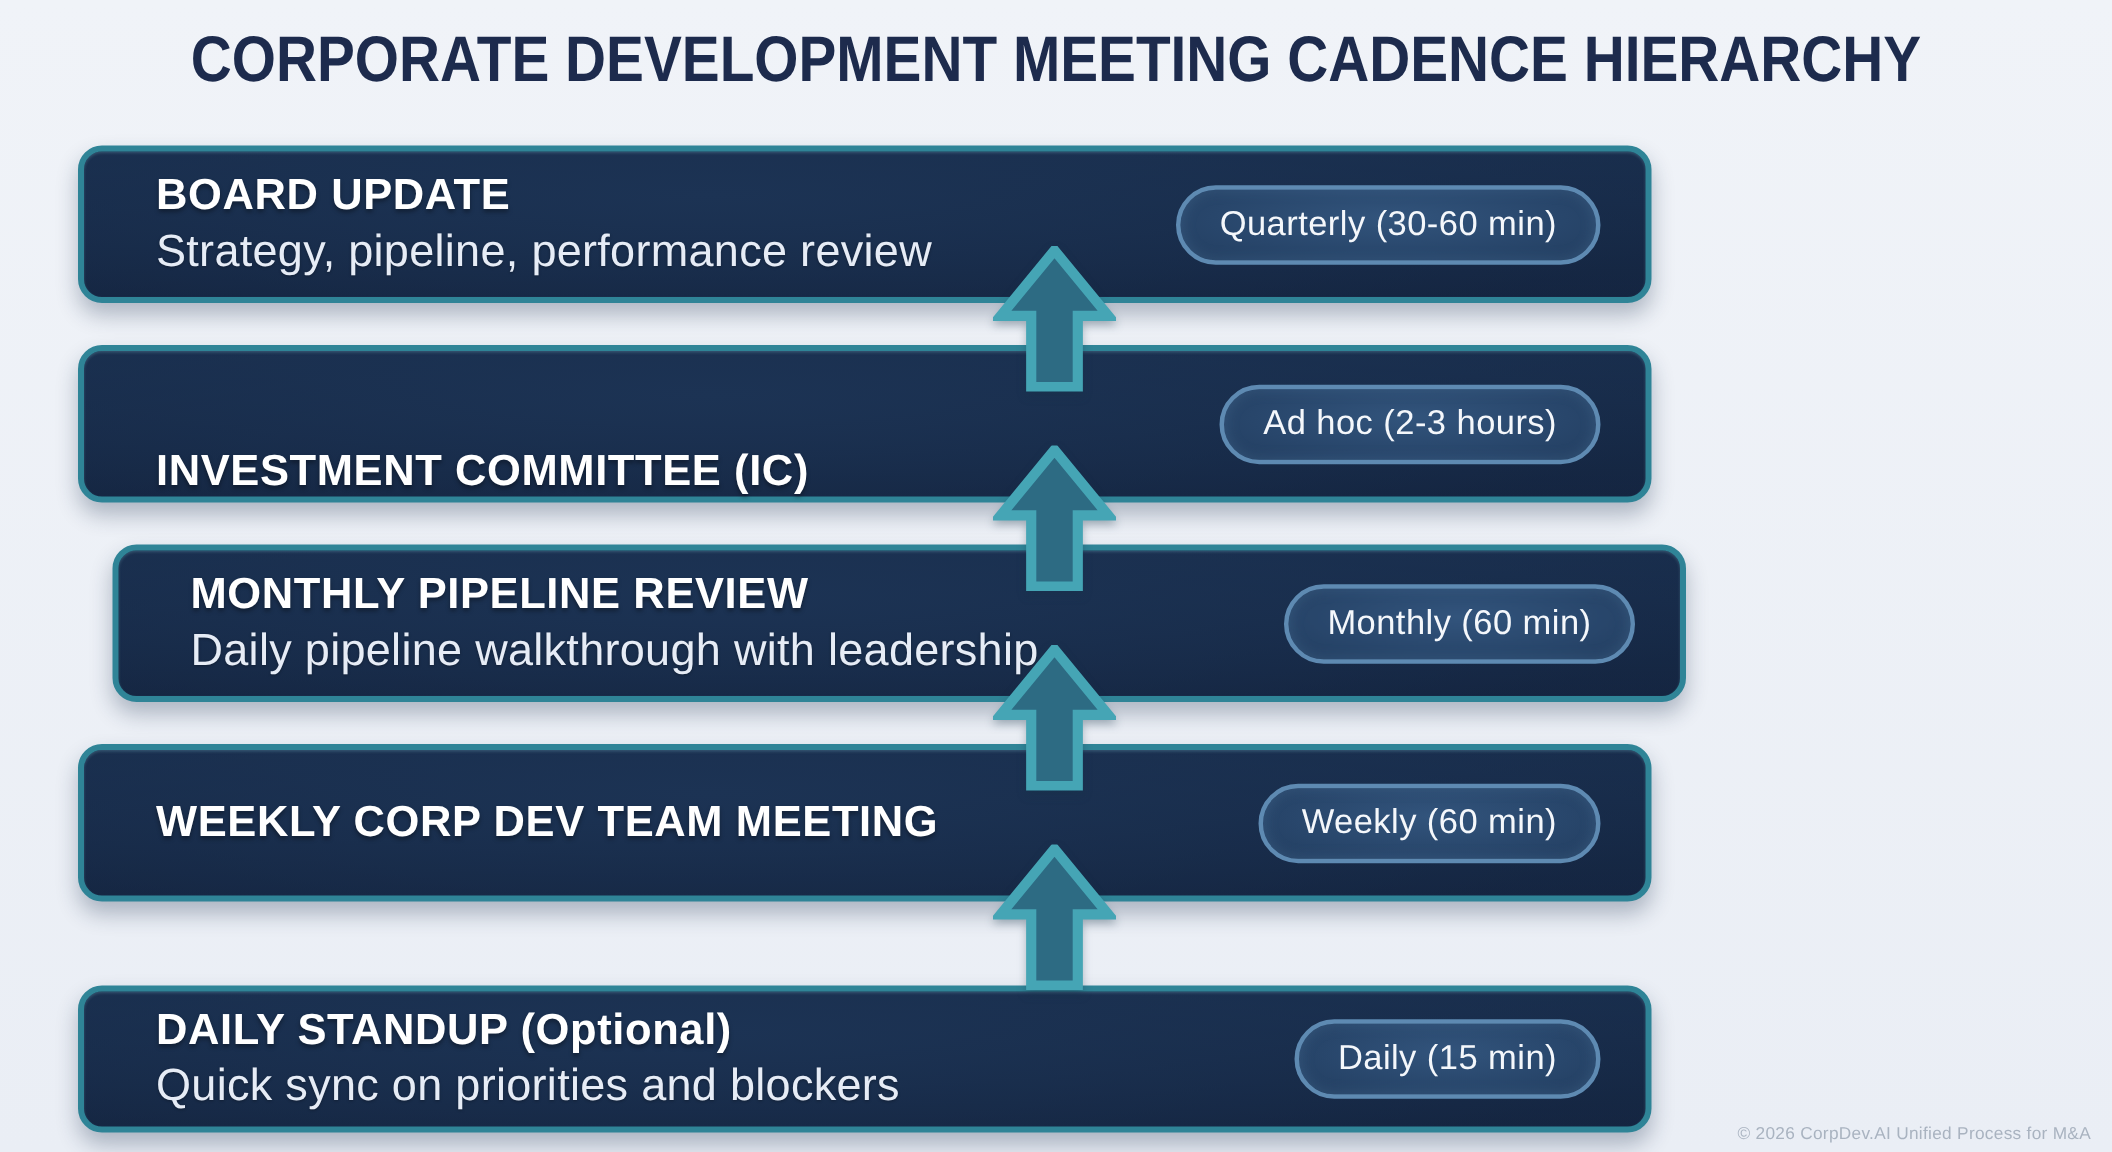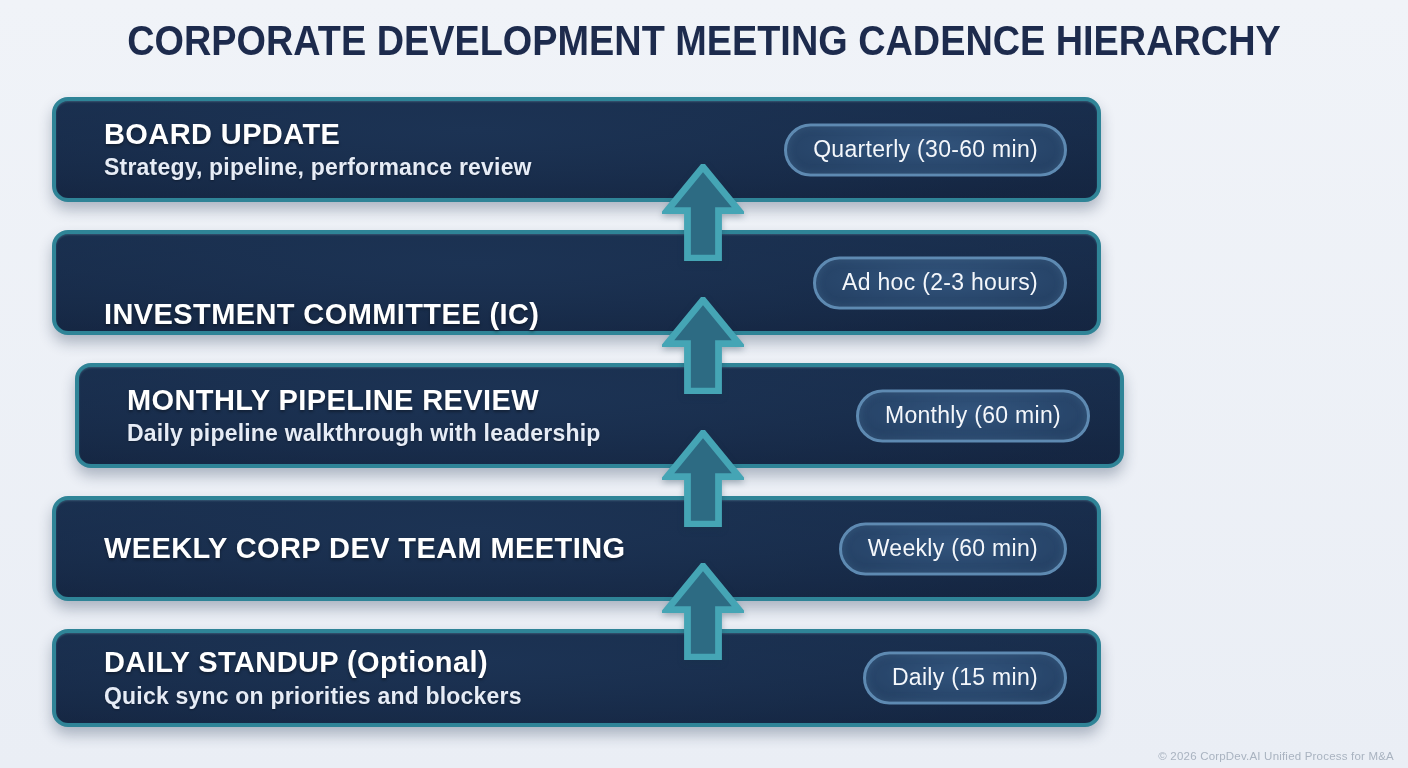--- a/index.html
+++ b/index.html
@@ -41,33 +41,33 @@
     display: flex;
     flex-direction: column;
     justify-content: center;
     padding-left: 48px;
     z-index: 1;
   }
   .bar-1 { top: 97px; }
   .bar-2 { top: 230px; justify-content: flex-end; }
   .bar-3 { top: 363px; margin-left: 23px; }
   .bar-4 { top: 496px; }
-  .bar-5 { top: 629px; height: 98px; }
+  .bar-5 { top: 657px; height: 98px; }
   .bar-title {
     color: #ffffff;
     font-size: 29px;
     font-weight: 800;
     letter-spacing: 0.4px;
     line-height: 1.15;
     text-shadow: 0 2px 3px rgba(0,0,0,0.35);
   }
   .bar-subtitle {
     color: #e6ecf6;
-    font-size: 23px;
-    font-weight: 700;
+    font-size: 30px;
+    font-weight: 400;
     letter-spacing: 0.2px;
     margin-top: 3px;
     text-shadow: 0 1px 2px rgba(0,0,0,0.3);
   }
   .badge {
     position: absolute;
     right: 30px;
     top: 50%;
     transform: translateY(-50%);
     padding: 9px 26px 11px 26px;

